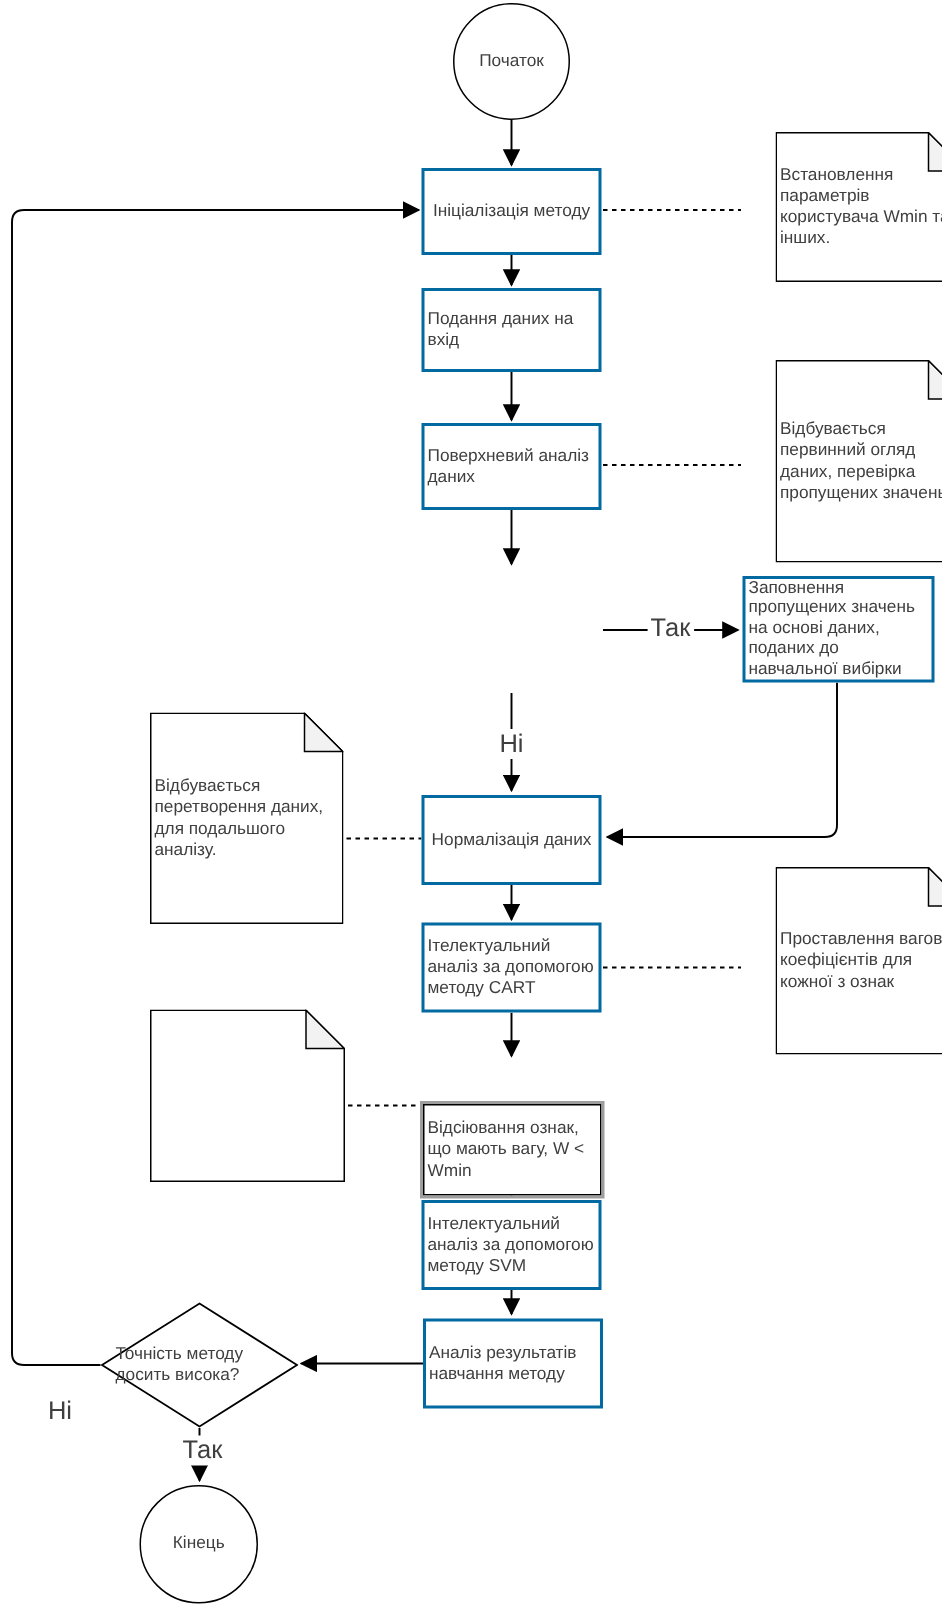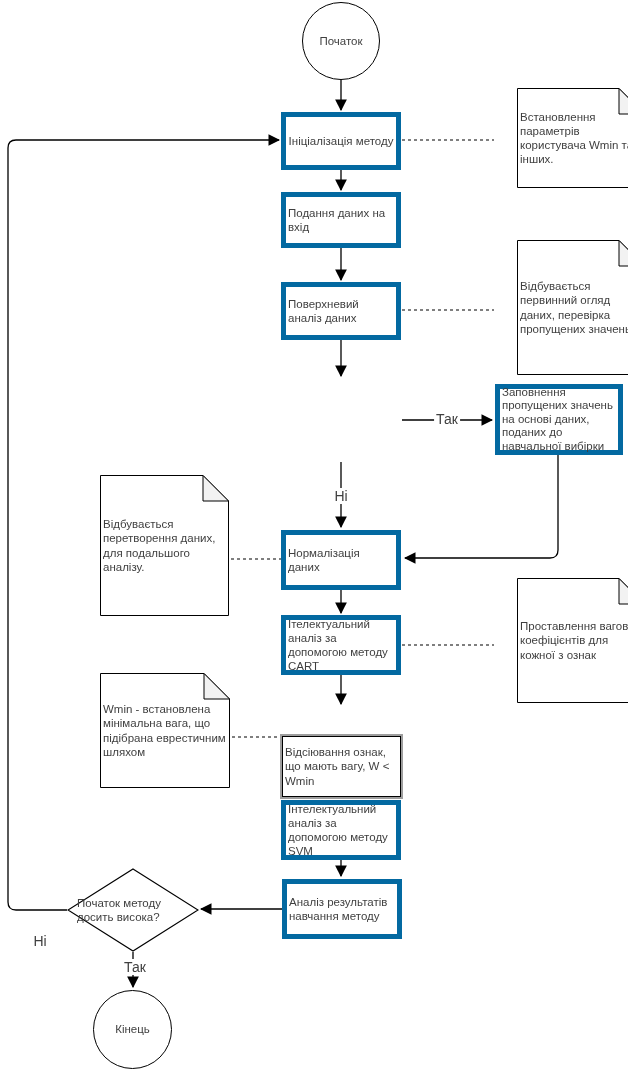--- a/index.html
+++ b/index.html
@@ -24,21 +24,21 @@
     display: flex;
     align-items: center;
     justify-content: center;
     text-align: left;
     font-size: 11.5px;
     line-height: 1.22;
     color: #3f3f3f;
   }
   .proc {
     background: #ffffff;
-    border: 5px solid #0369a1;
+    border: 2px solid #0369a1;
     padding: 1px 2px;
   }
   .proc.highlight {
     border: 1px solid #000000;
     outline: 2px solid #9e9e9e;
   }
   .circle {
     background: #ffffff;
     border: 1px solid #000000;
     border-radius: 50%;
@@ -62,21 +62,21 @@
     position: relative;
     z-index: 1;
     padding: 0 3px;
   }
   .edge-label {
     position: absolute;
     z-index: 3;
     transform: translate(-50%, -50%);
     background: #ffffff;
     padding: 0 2px;
-    font-size: 14px;
+    font-size: 17px;
     color: #3f3f3f;
     text-align: center;
     white-space: nowrap;
   }
 </style>
 </head>
 <body>
 
 <div id="canvas">
 
@@ -153,21 +153,21 @@
 
   <div class="node proc" style="left:282px; top:879px; width:120px; height:60px;">
     <span>Аналіз результатів навчання методу</span>
   </div>
 
 
   <div class="node diamond" style="left:67px; top:868px; width:132px; height:84px;">
     <svg viewBox="0 0 132 84">
       <polygon points="66,1 131,42 66,83 1,42" fill="#ffffff" stroke="#000000" stroke-width="1.2"></polygon>
     </svg>
-    <div class="lbl">Початок методу досить висока?</div>
+    <div class="lbl">Точність методу досить висока?</div>
   </div>
 
   <div class="node note" style="left:495px; top:88px; width:128px; height:100px;">
     <svg viewBox="0 0 128 100">
       <path d="M0.5,0.5 H102 L127.5,26 V99.5 H0.5 Z" fill="#ffffff" stroke="#000000" stroke-width="1"></path>
       <path d="M102,0.5 V26 H127.5 Z" fill="#f2f2f2" stroke="#000000" stroke-width="1"></path>
     </svg>
     <div class="lbl">Встановлення параметрів користувача Wmin та інших.</div>
   </div>
 
@@ -193,21 +193,20 @@
       <path d="M102,0.5 V26 H127.5 Z" fill="#f2f2f2" stroke="#000000" stroke-width="1"></path>
     </svg>
     <div class="lbl">Проставлення вагових коефіцієнтів для кожної з ознак</div>
   </div>
 
   <div class="node note" style="left:78px; top:673px; width:130px; height:115px;">
     <svg viewBox="0 0 130 115">
       <path d="M0.5,0.5 H104 L129.5,26 V114.5 H0.5 Z" fill="#ffffff" stroke="#000000" stroke-width="1"></path>
       <path d="M104,0.5 V26 H129.5 Z" fill="#f2f2f2" stroke="#000000" stroke-width="1"></path>
     </svg>
-    <div class="lbl">Wmin - встановлена мінімальна вага, що підібрана еврестичним шляхом</div>
   </div>
 
   <div class="edge-label" style="left:447px; top:419px;">Так</div>
   <div class="edge-label" style="left:341px; top:496px;">Ні</div>
   <div class="edge-label" style="left:40px; top:941px;">Ні</div>
   <div class="edge-label" style="left:135px; top:967px;">Так</div>
 
 </div>
 
 </body></html>

